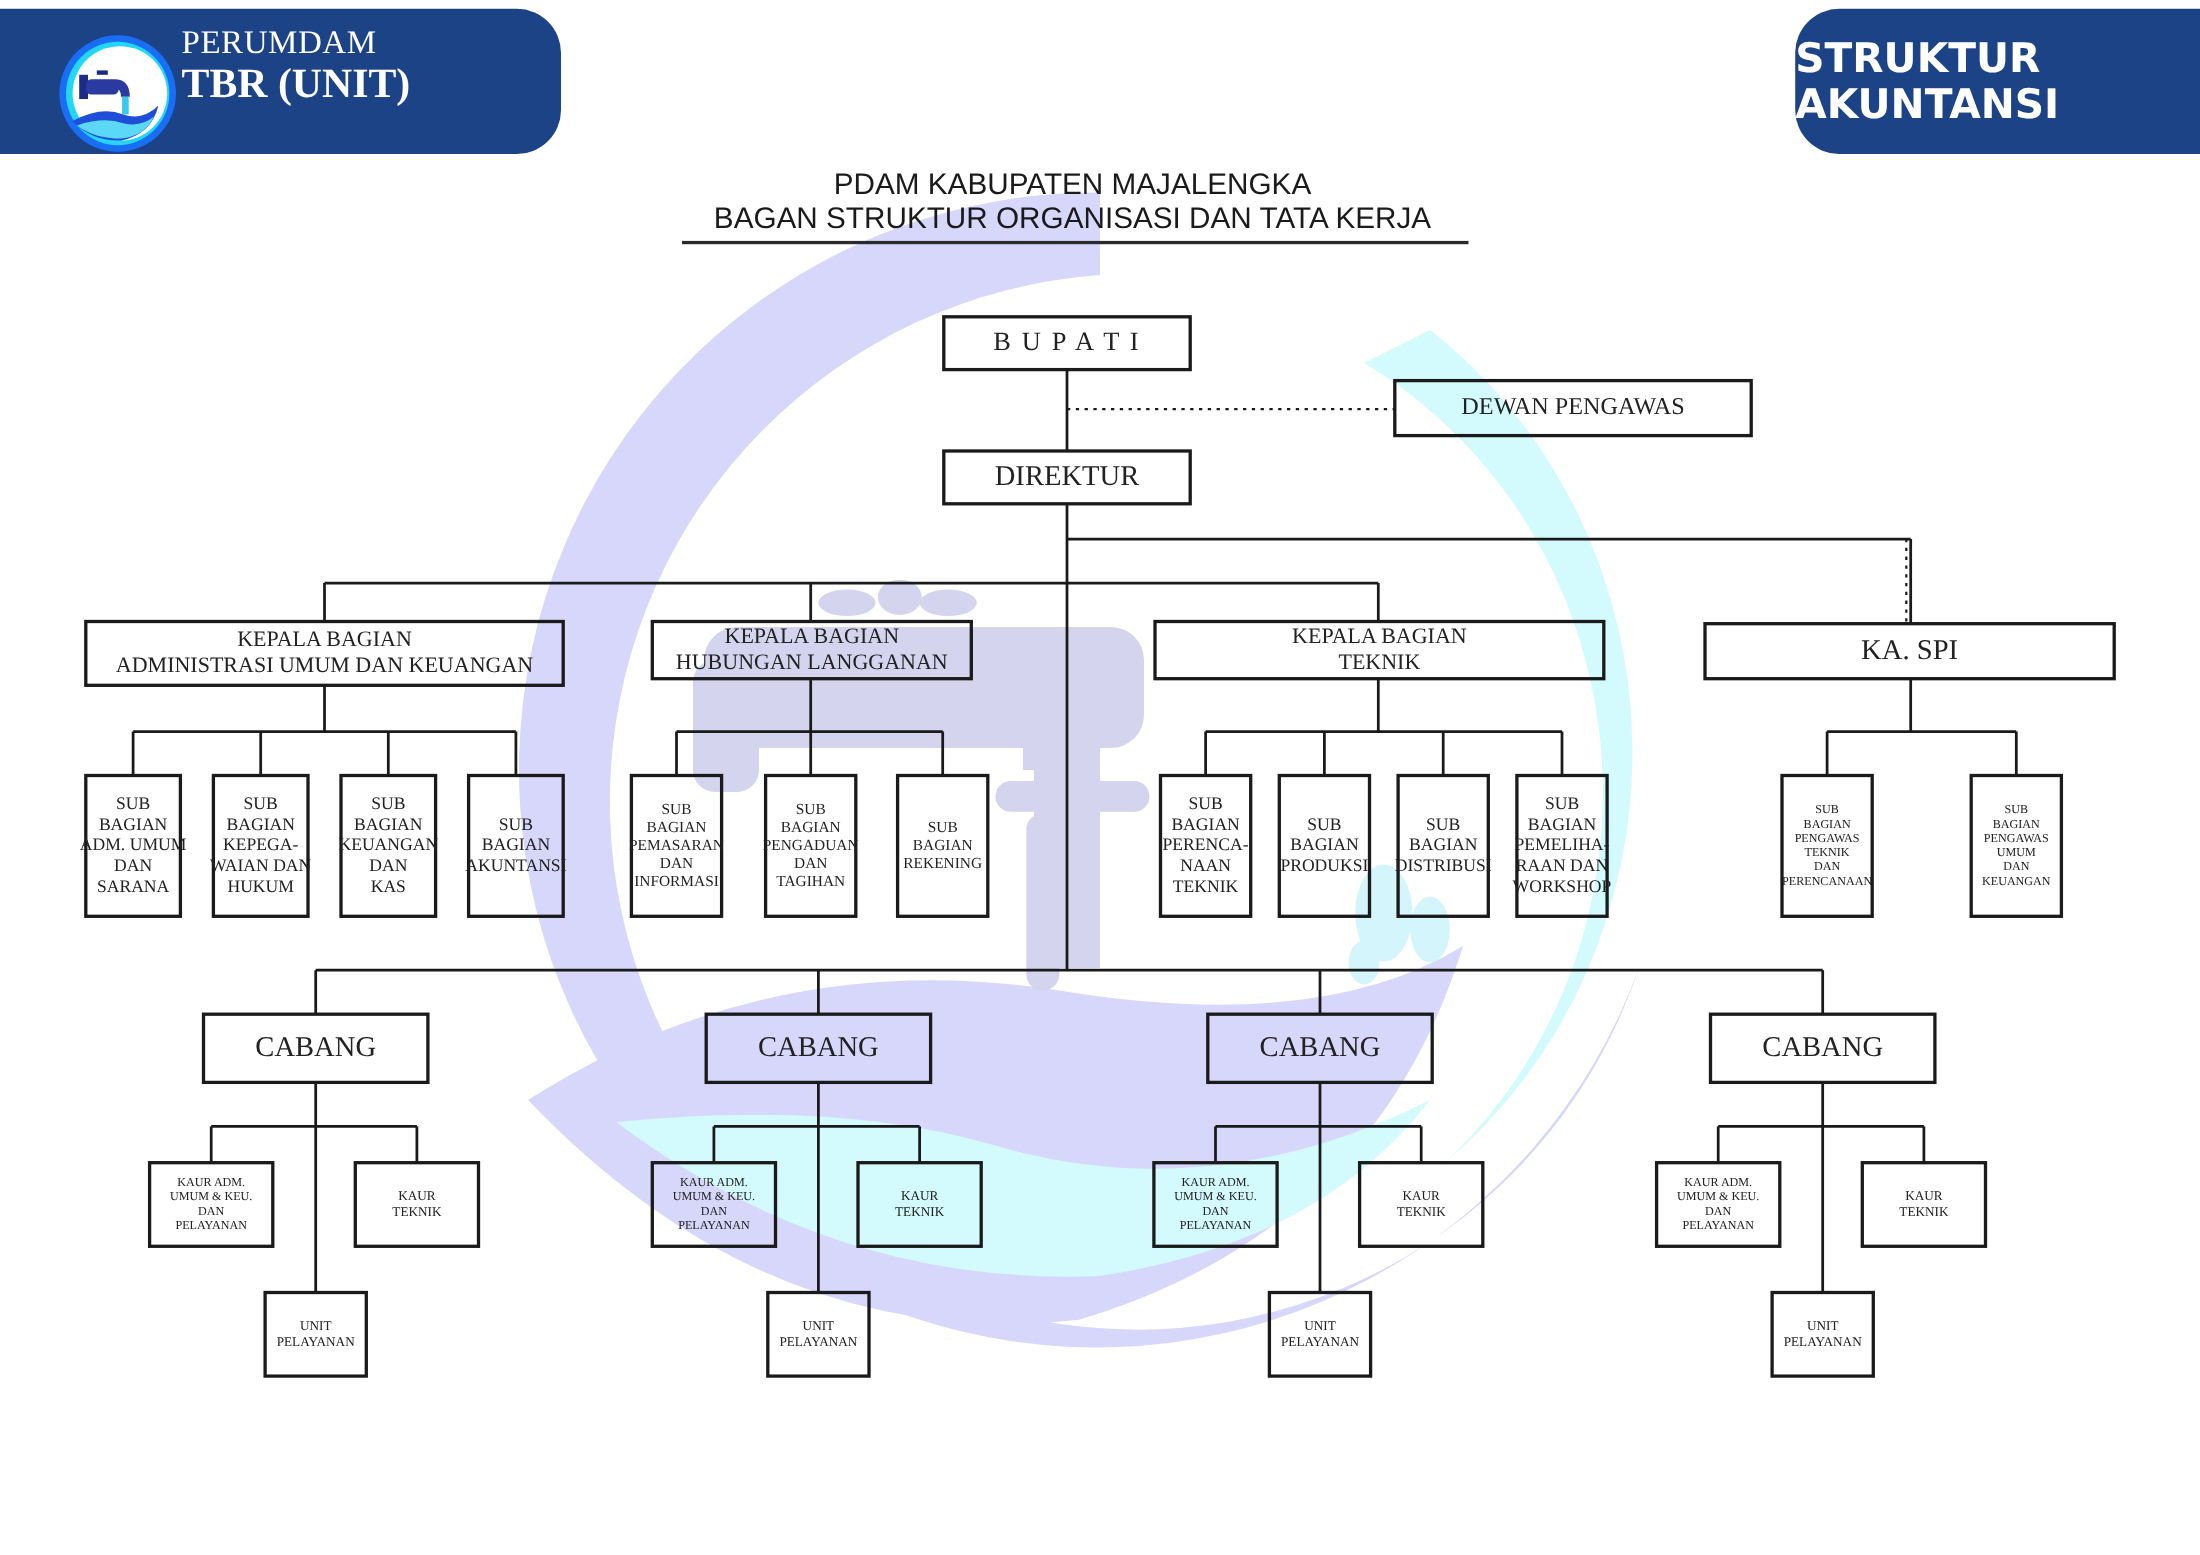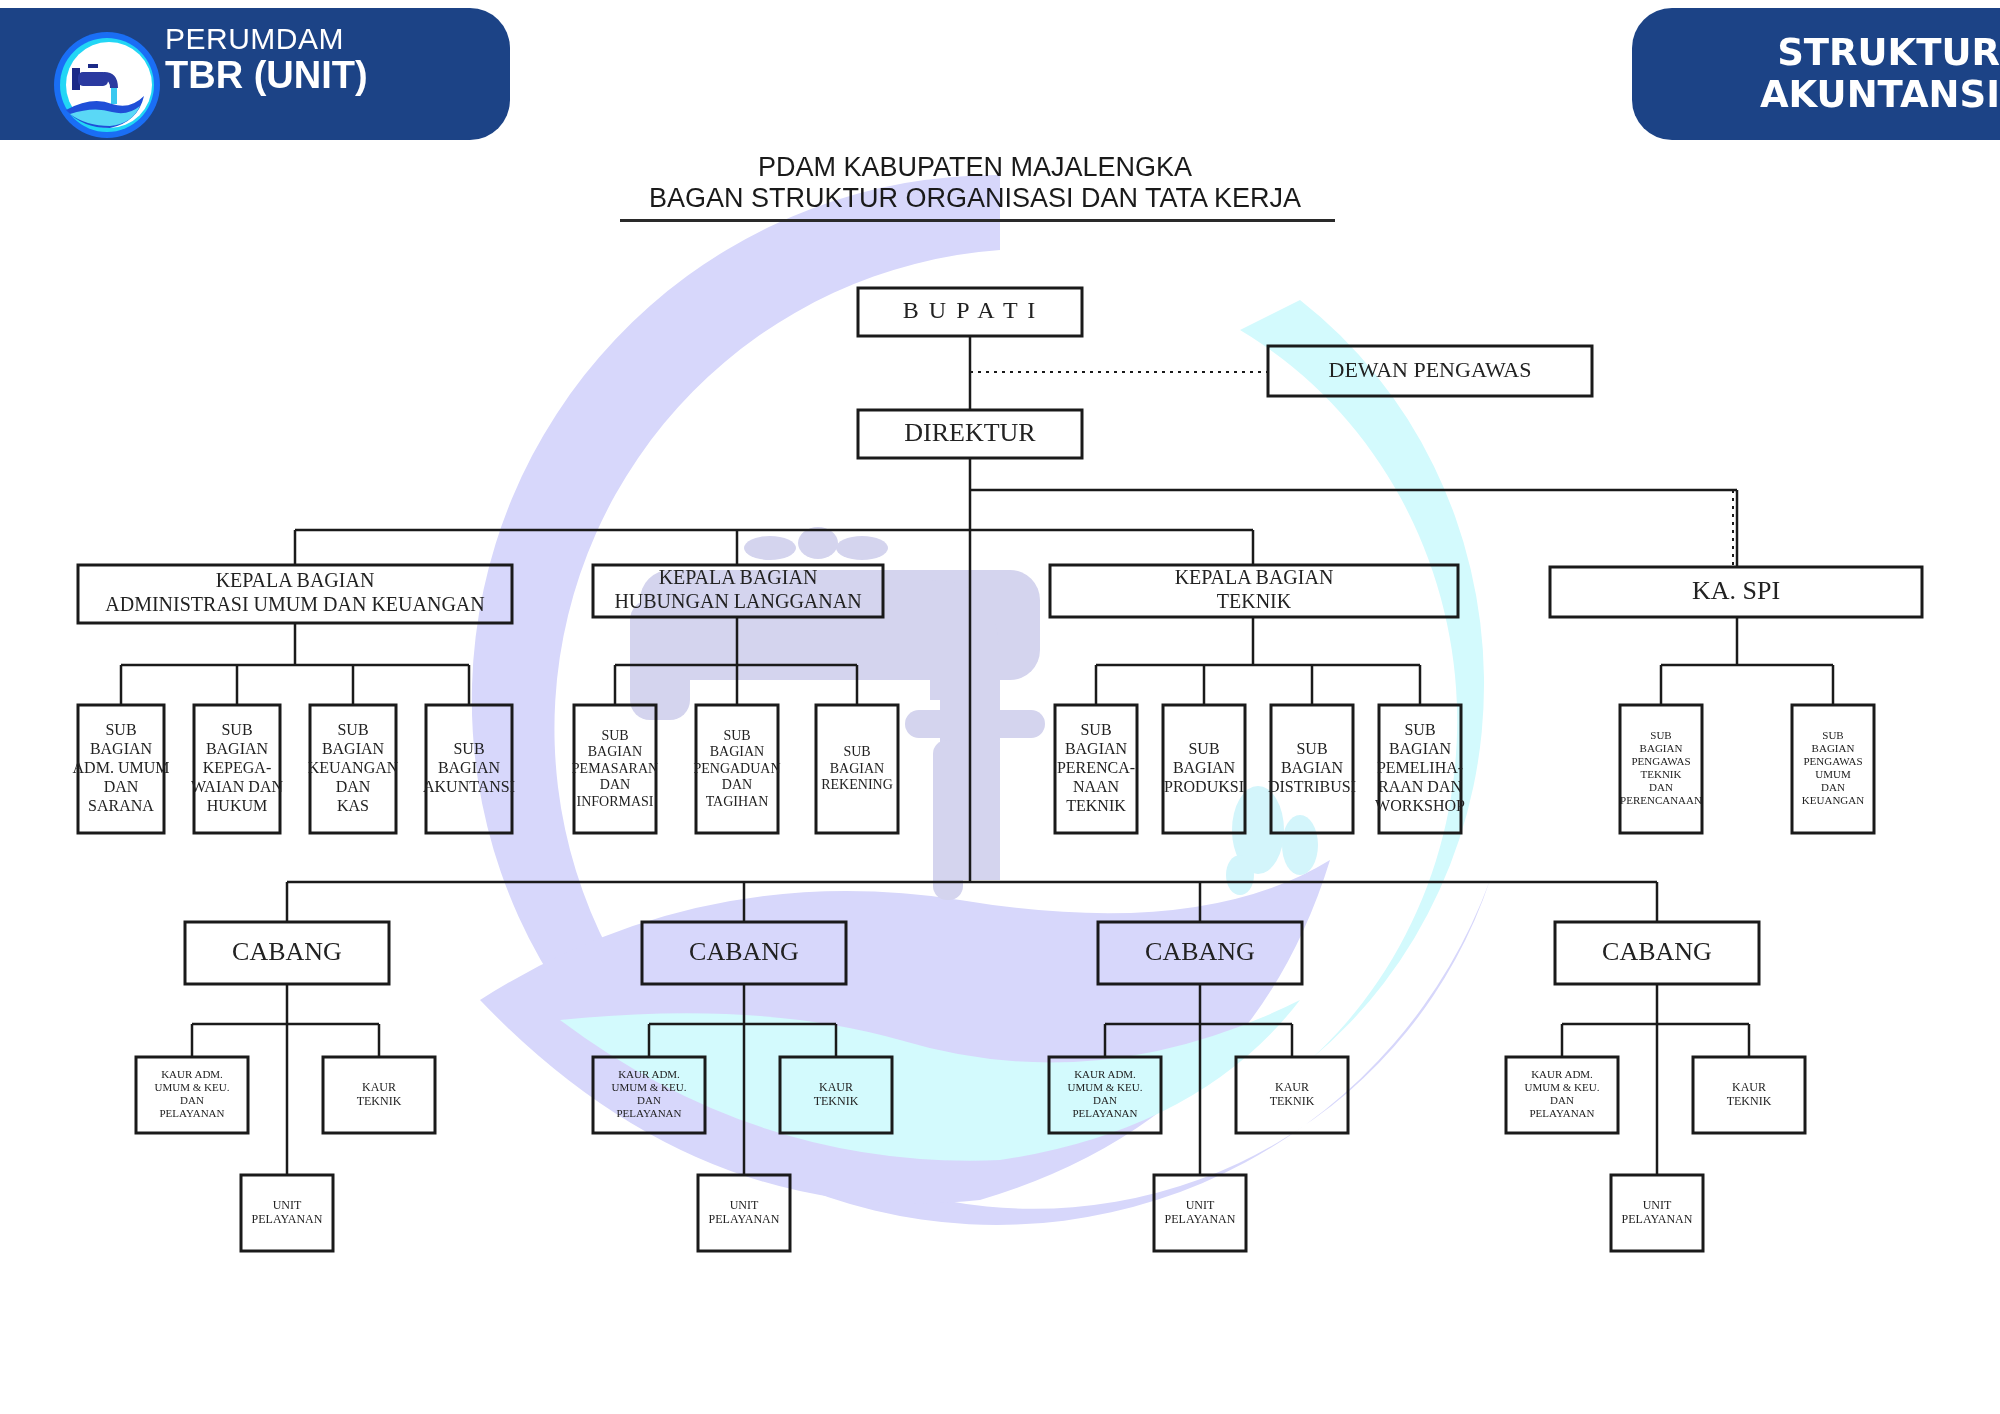--- a/index.html
+++ b/index.html
@@ -4,31 +4,31 @@
 <style>
   html, body { margin:0; padding:0; background:#ffffff; }
   body { width:2000px; height:1414px; position:relative; overflow:hidden; font-family:"Liberation Serif", serif; }
   .header-left {
     position:absolute; left:0; top:8px; width:510px; height:132px;
     background:#1c4386; border-radius:0 40px 40px 0;
   }
   .logo {
     position:absolute; left:52px; top:22px; width:110px; height:110px;
   }
-  .brand-line { position:absolute; left:165px; color:#ffffff; font-family:Liberation Sans, sans-serif; white-space:nowrap; }
+  .brand-line { position:absolute; left:165px; color:#ffffff; font-family:Liberation Serif, serif; white-space:nowrap; }
   .brand-1 { top:14px; font-size:30px; letter-spacing:0.5px; }
   .brand-2 { top:46px; font-size:38px; font-weight:bold; }
   .brand-3 { top:90px; font-size:30px;margin-top:48px; }
   .header-right {
     position:absolute; left:1632px; top:8px; width:368px; height:132px;
     background:#1c4386; border-radius:40px 0 0 40px;
     color:#ffffff; font-family:"DejaVu Sans", sans-serif; font-weight:bold;
     font-size:37px; line-height:42px; text-align:center;
-    display:flex; flex-direction:column; justify-content:center; align-items:flex-end;
-    box-sizing:border-box;
+    display:flex; flex-direction:column; justify-content:center; align-items:flex-start;
+    padding-right:12px; box-sizing:border-box;
   }
   .doc-title {
     position:absolute; left:600px; top:152px; width:750px; text-align:center;
     font-family:"Liberation Sans", sans-serif; font-size:27px; line-height:31px; color:#1a1a1a;
   }
   .title-rule { position:absolute; left:620px; top:219px; width:715px; height:3px; background:#2a2a2a; }
   #chart { position:absolute; left:0; top:0; }
   .wm { position:absolute; left:0; top:0; pointer-events:none; }
 </style>
 </head>

